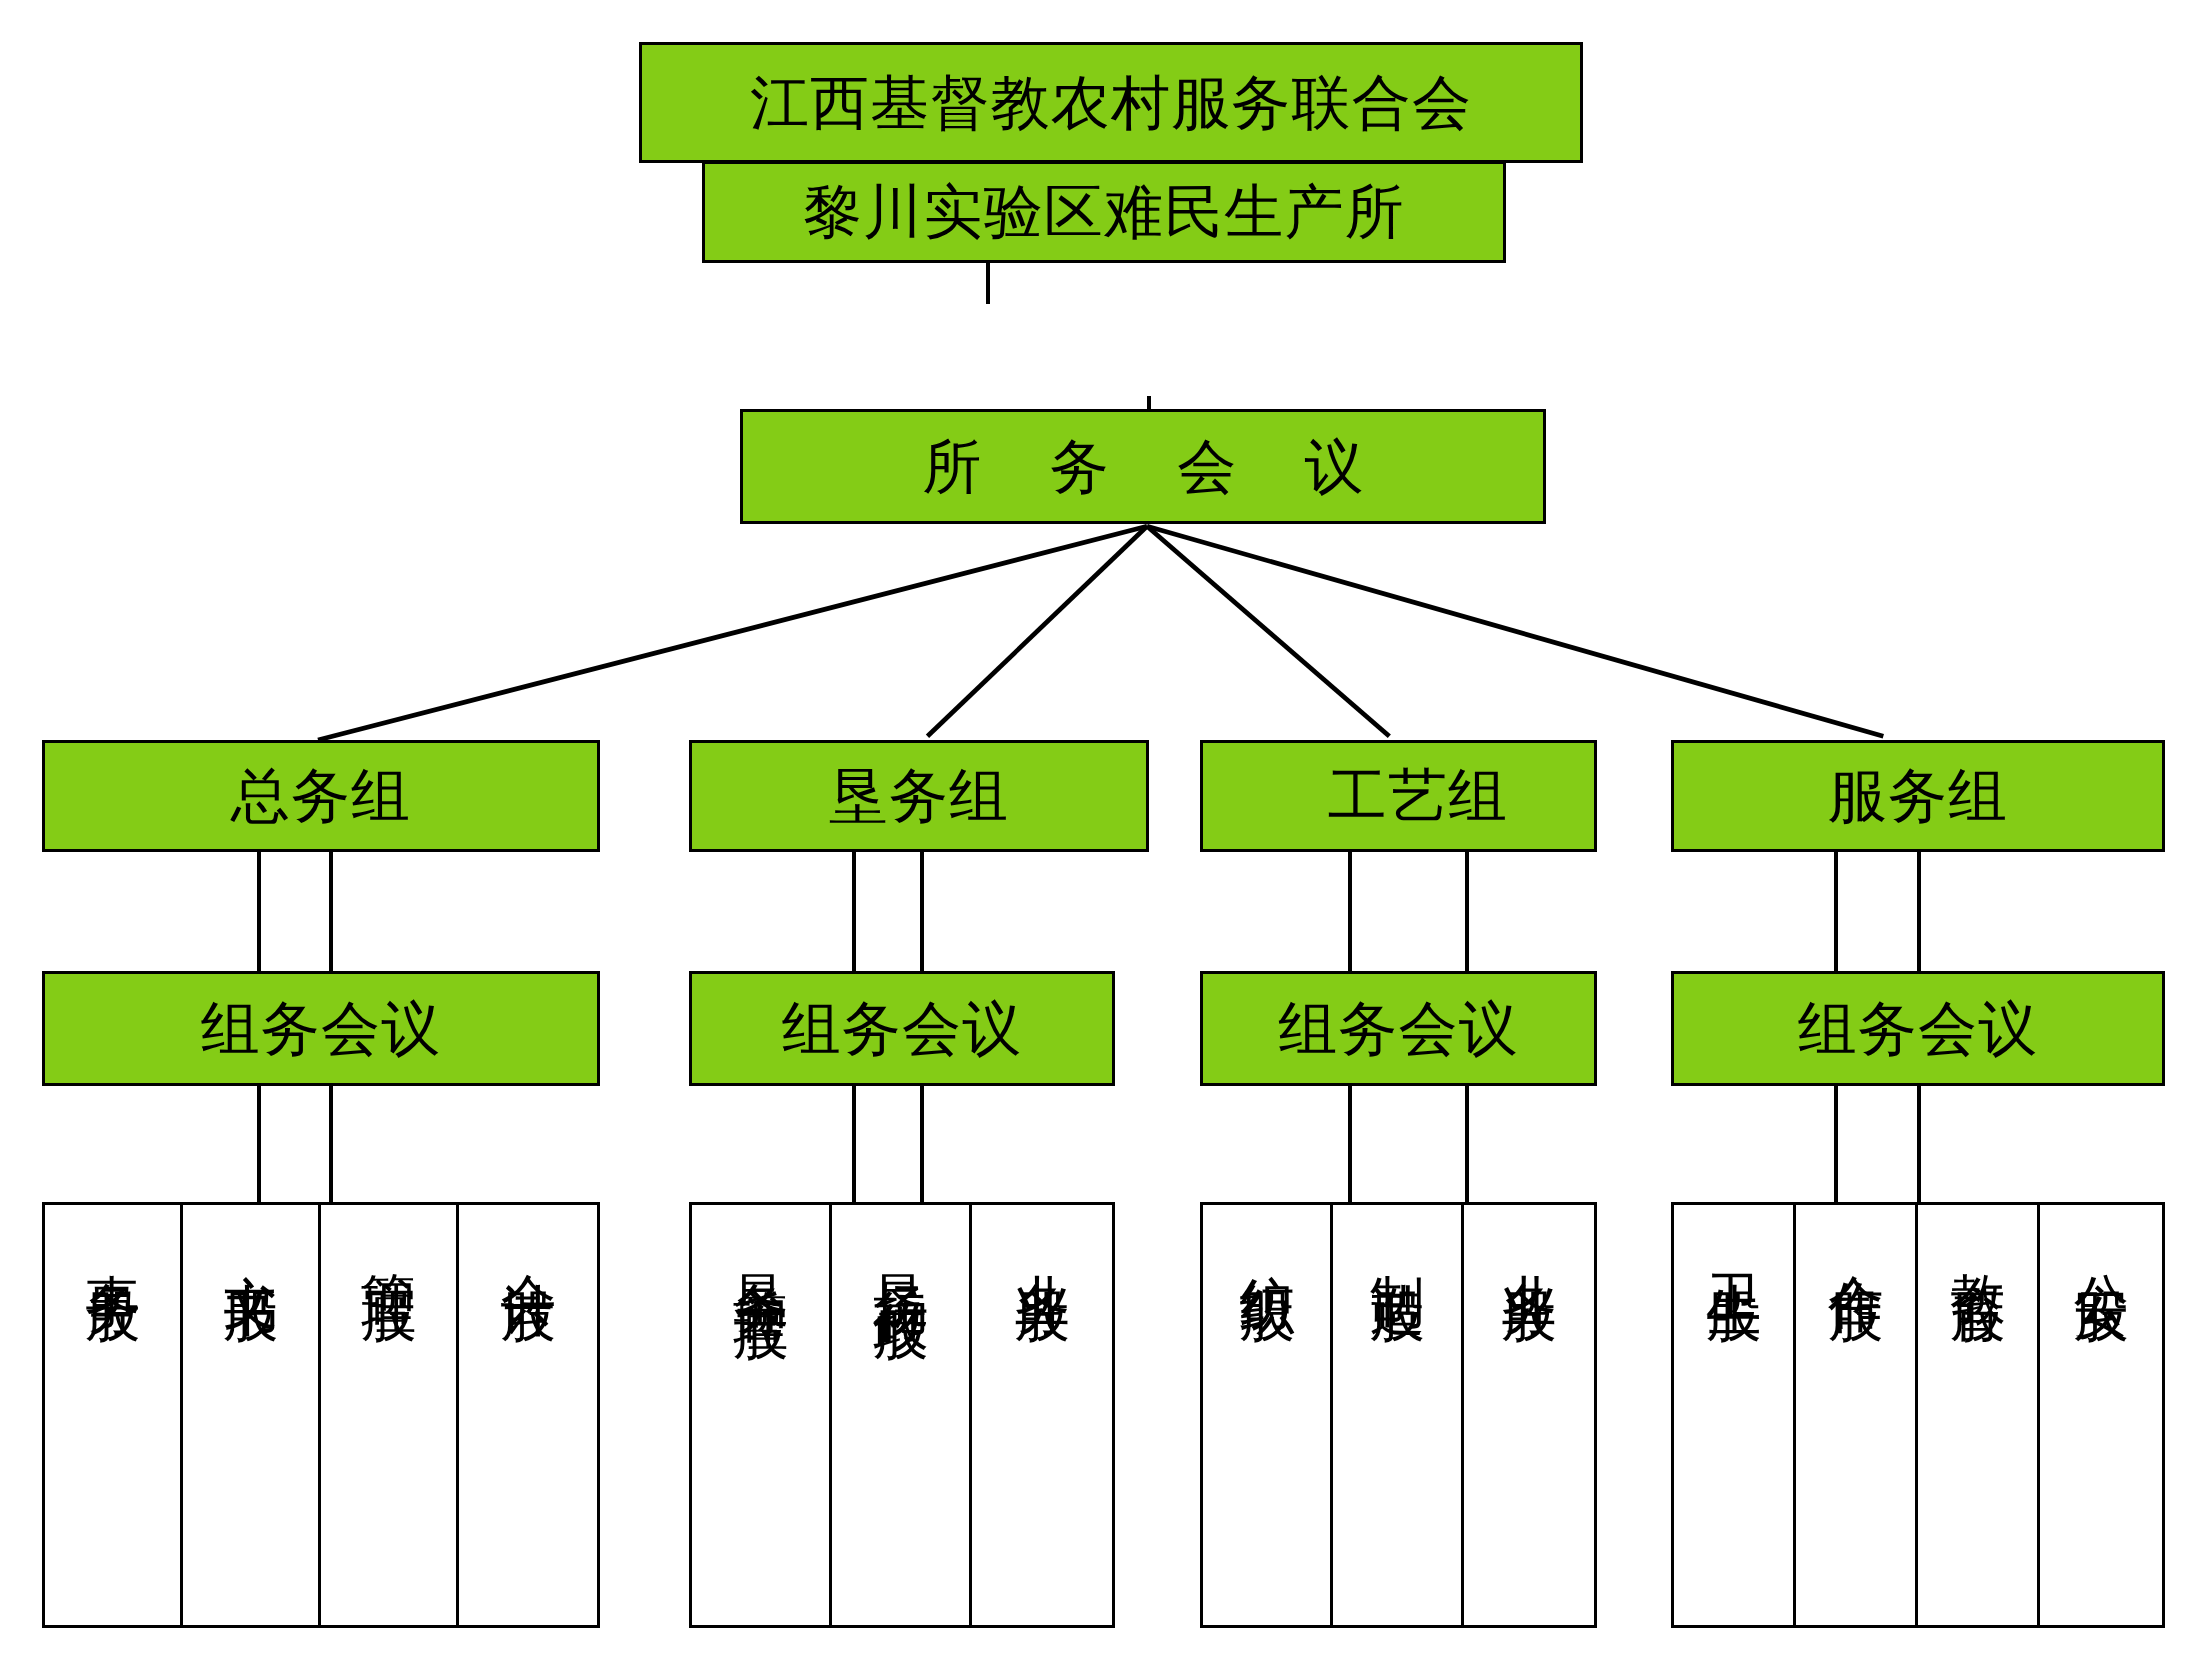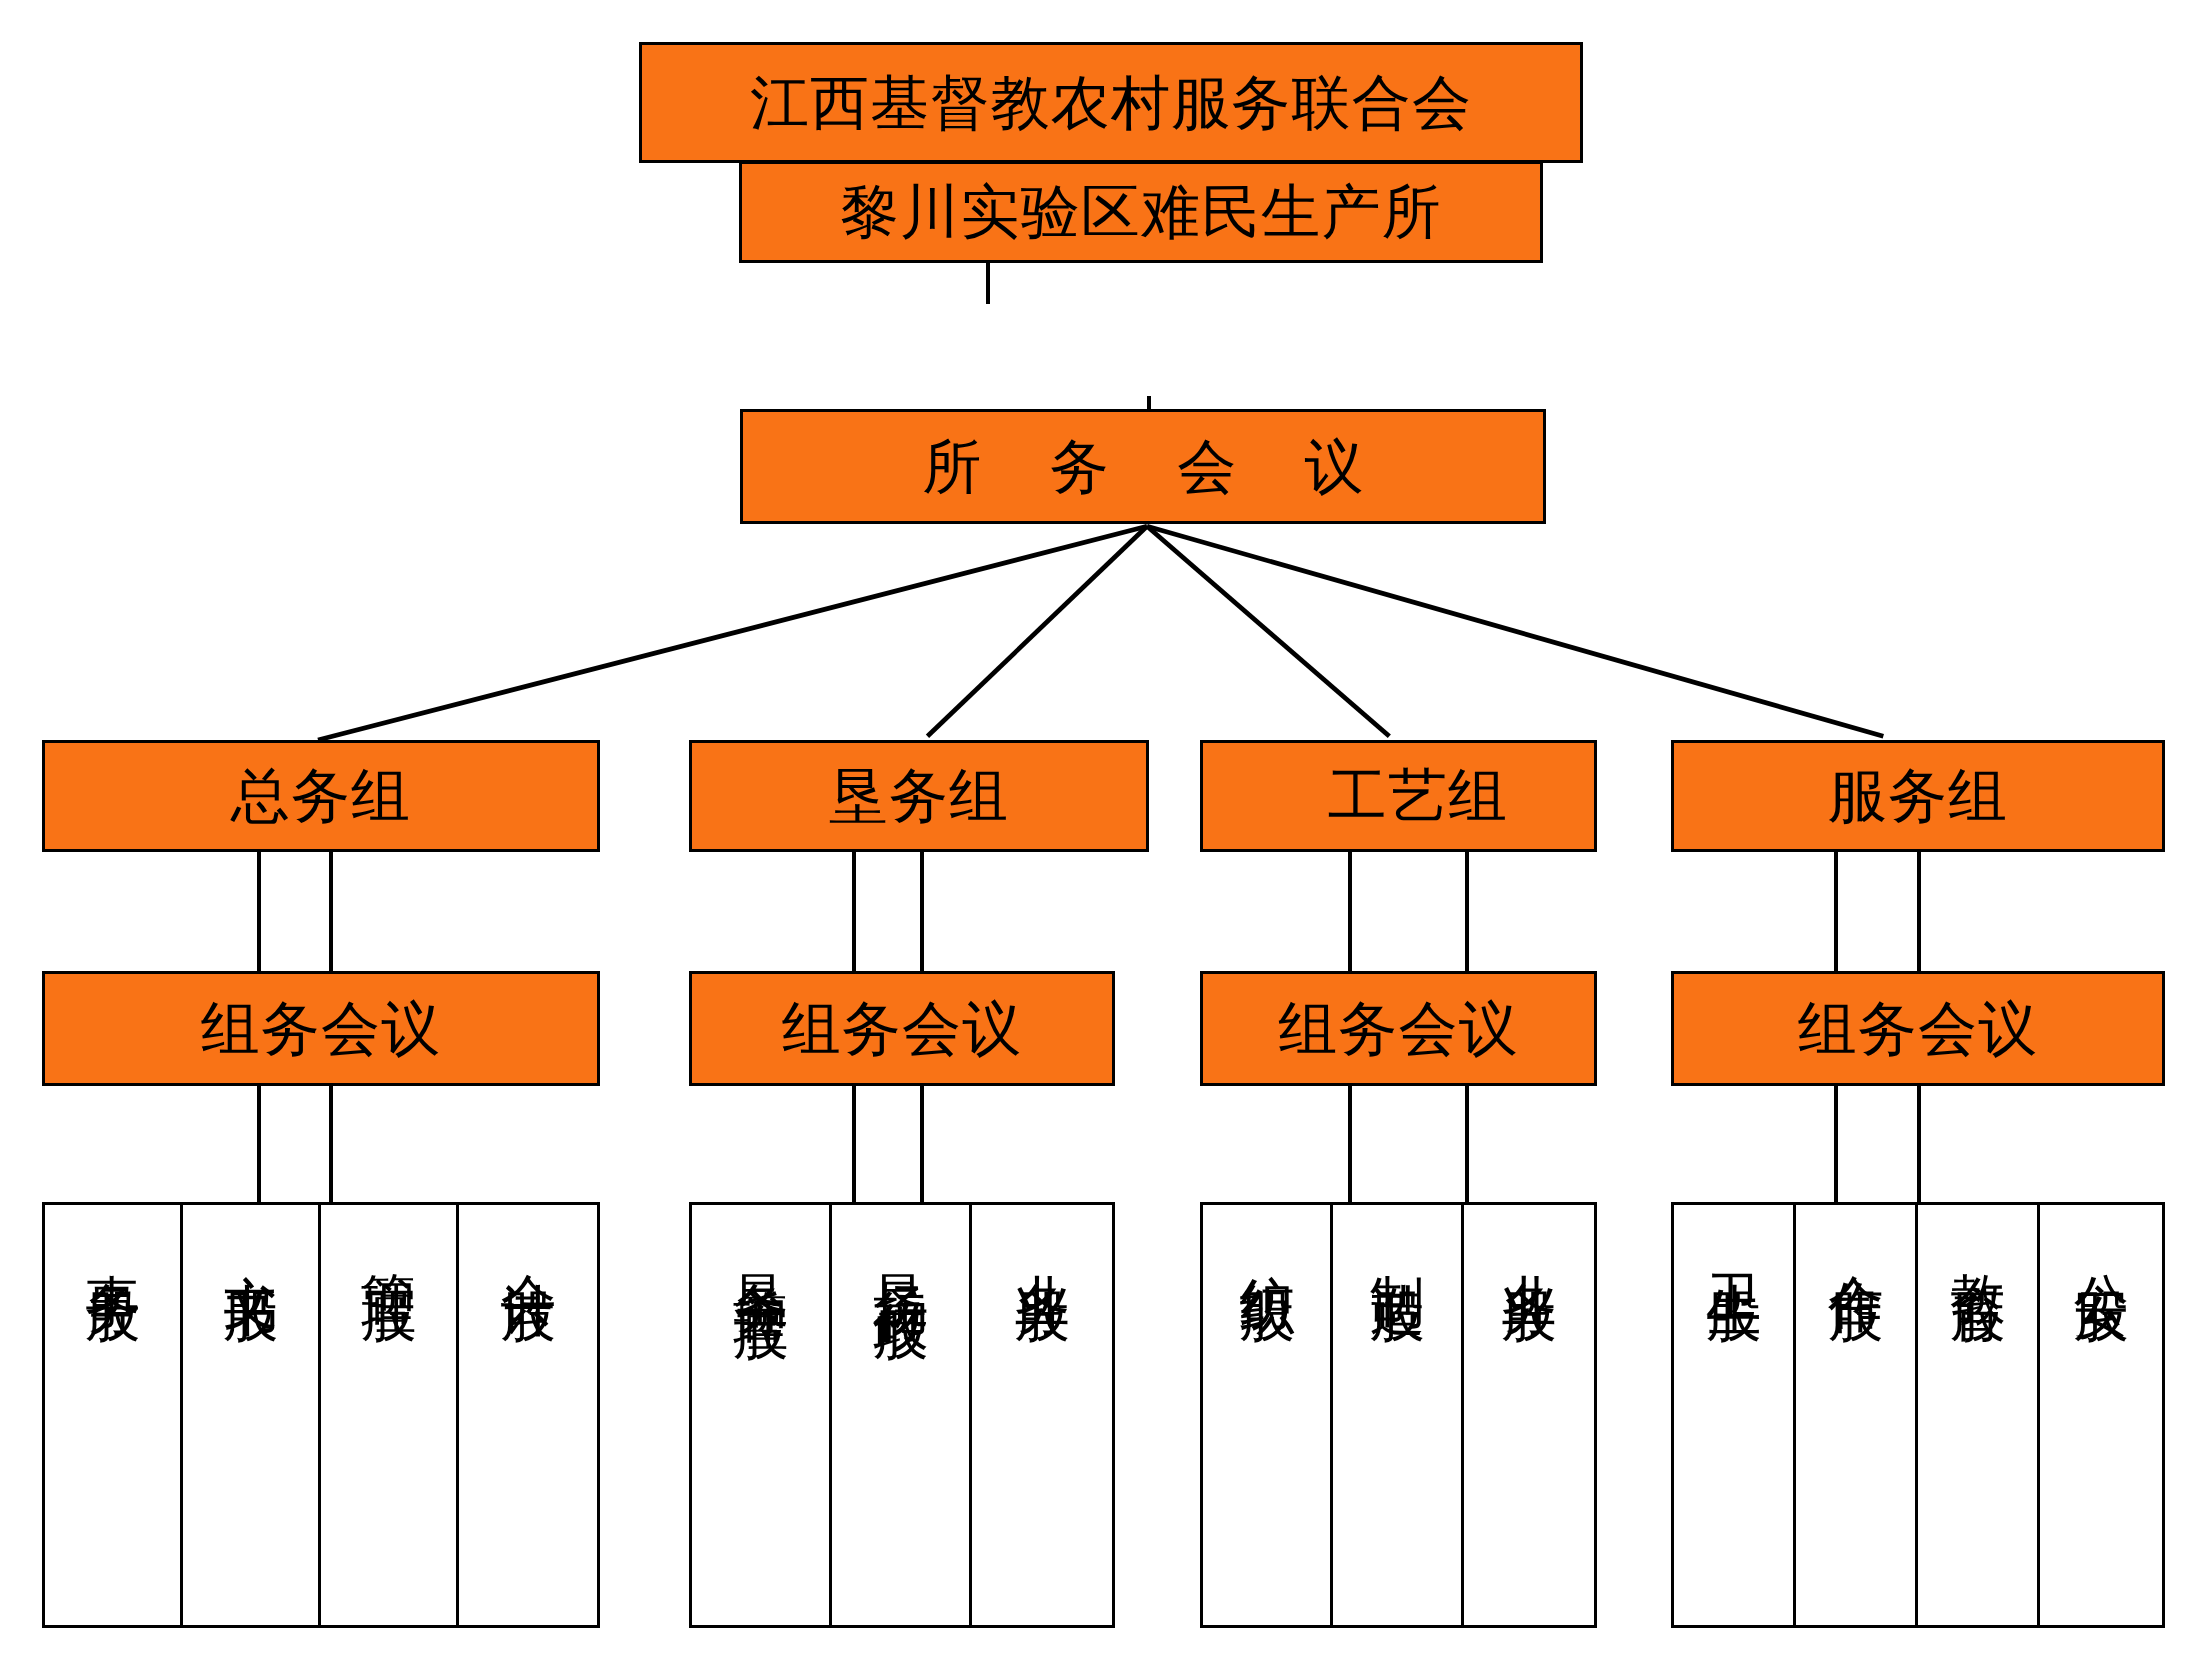--- a/index.html
+++ b/index.html
@@ -15,21 +15,21 @@
     position: relative;
     width: 2207px;
     height: 1677px;
     background: #ffffff;
     overflow: hidden;
   }
   .box {
     position: absolute;
     box-sizing: border-box;
     border: 3.8px solid #000000;
-    background: #f97316;
+    background: #84cc16;
     display: flex;
     align-items: center;
     justify-content: center;
     z-index: 3;
   }
   .box-label {
     font-size: 59px;
     line-height: 1.05;
     white-space: nowrap;
     letter-spacing: 0.02em;
@@ -83,21 +83,21 @@
 </style>
 </head>
 <body>
 
 <div id="chart-root">
 
   <div class="box" style="left:639px; top:42px; width:944px; height:121px;">
     <span class="box-label">江西基督教农村服务联合会</span>
   </div>
 
-  <div class="box" style="left:739px; top:161px; width:804px; height:102px;">
+  <div class="box" style="left:702px; top:161px; width:804px; height:102px;">
     <span class="box-label">黎川实验区难民生产所</span>
   </div>
 
 
   <div class="box" style="left:740px; top:409px; width:806px; height:115px;">
     <span class="box-label spaced">所 务 会 议</span>
   </div>
 
   <div class="vline" style="left:986px; top:159px; height:7.6px;"></div>
   <div class="vline" style="left:986px; top:259px; height:45px;"></div>

